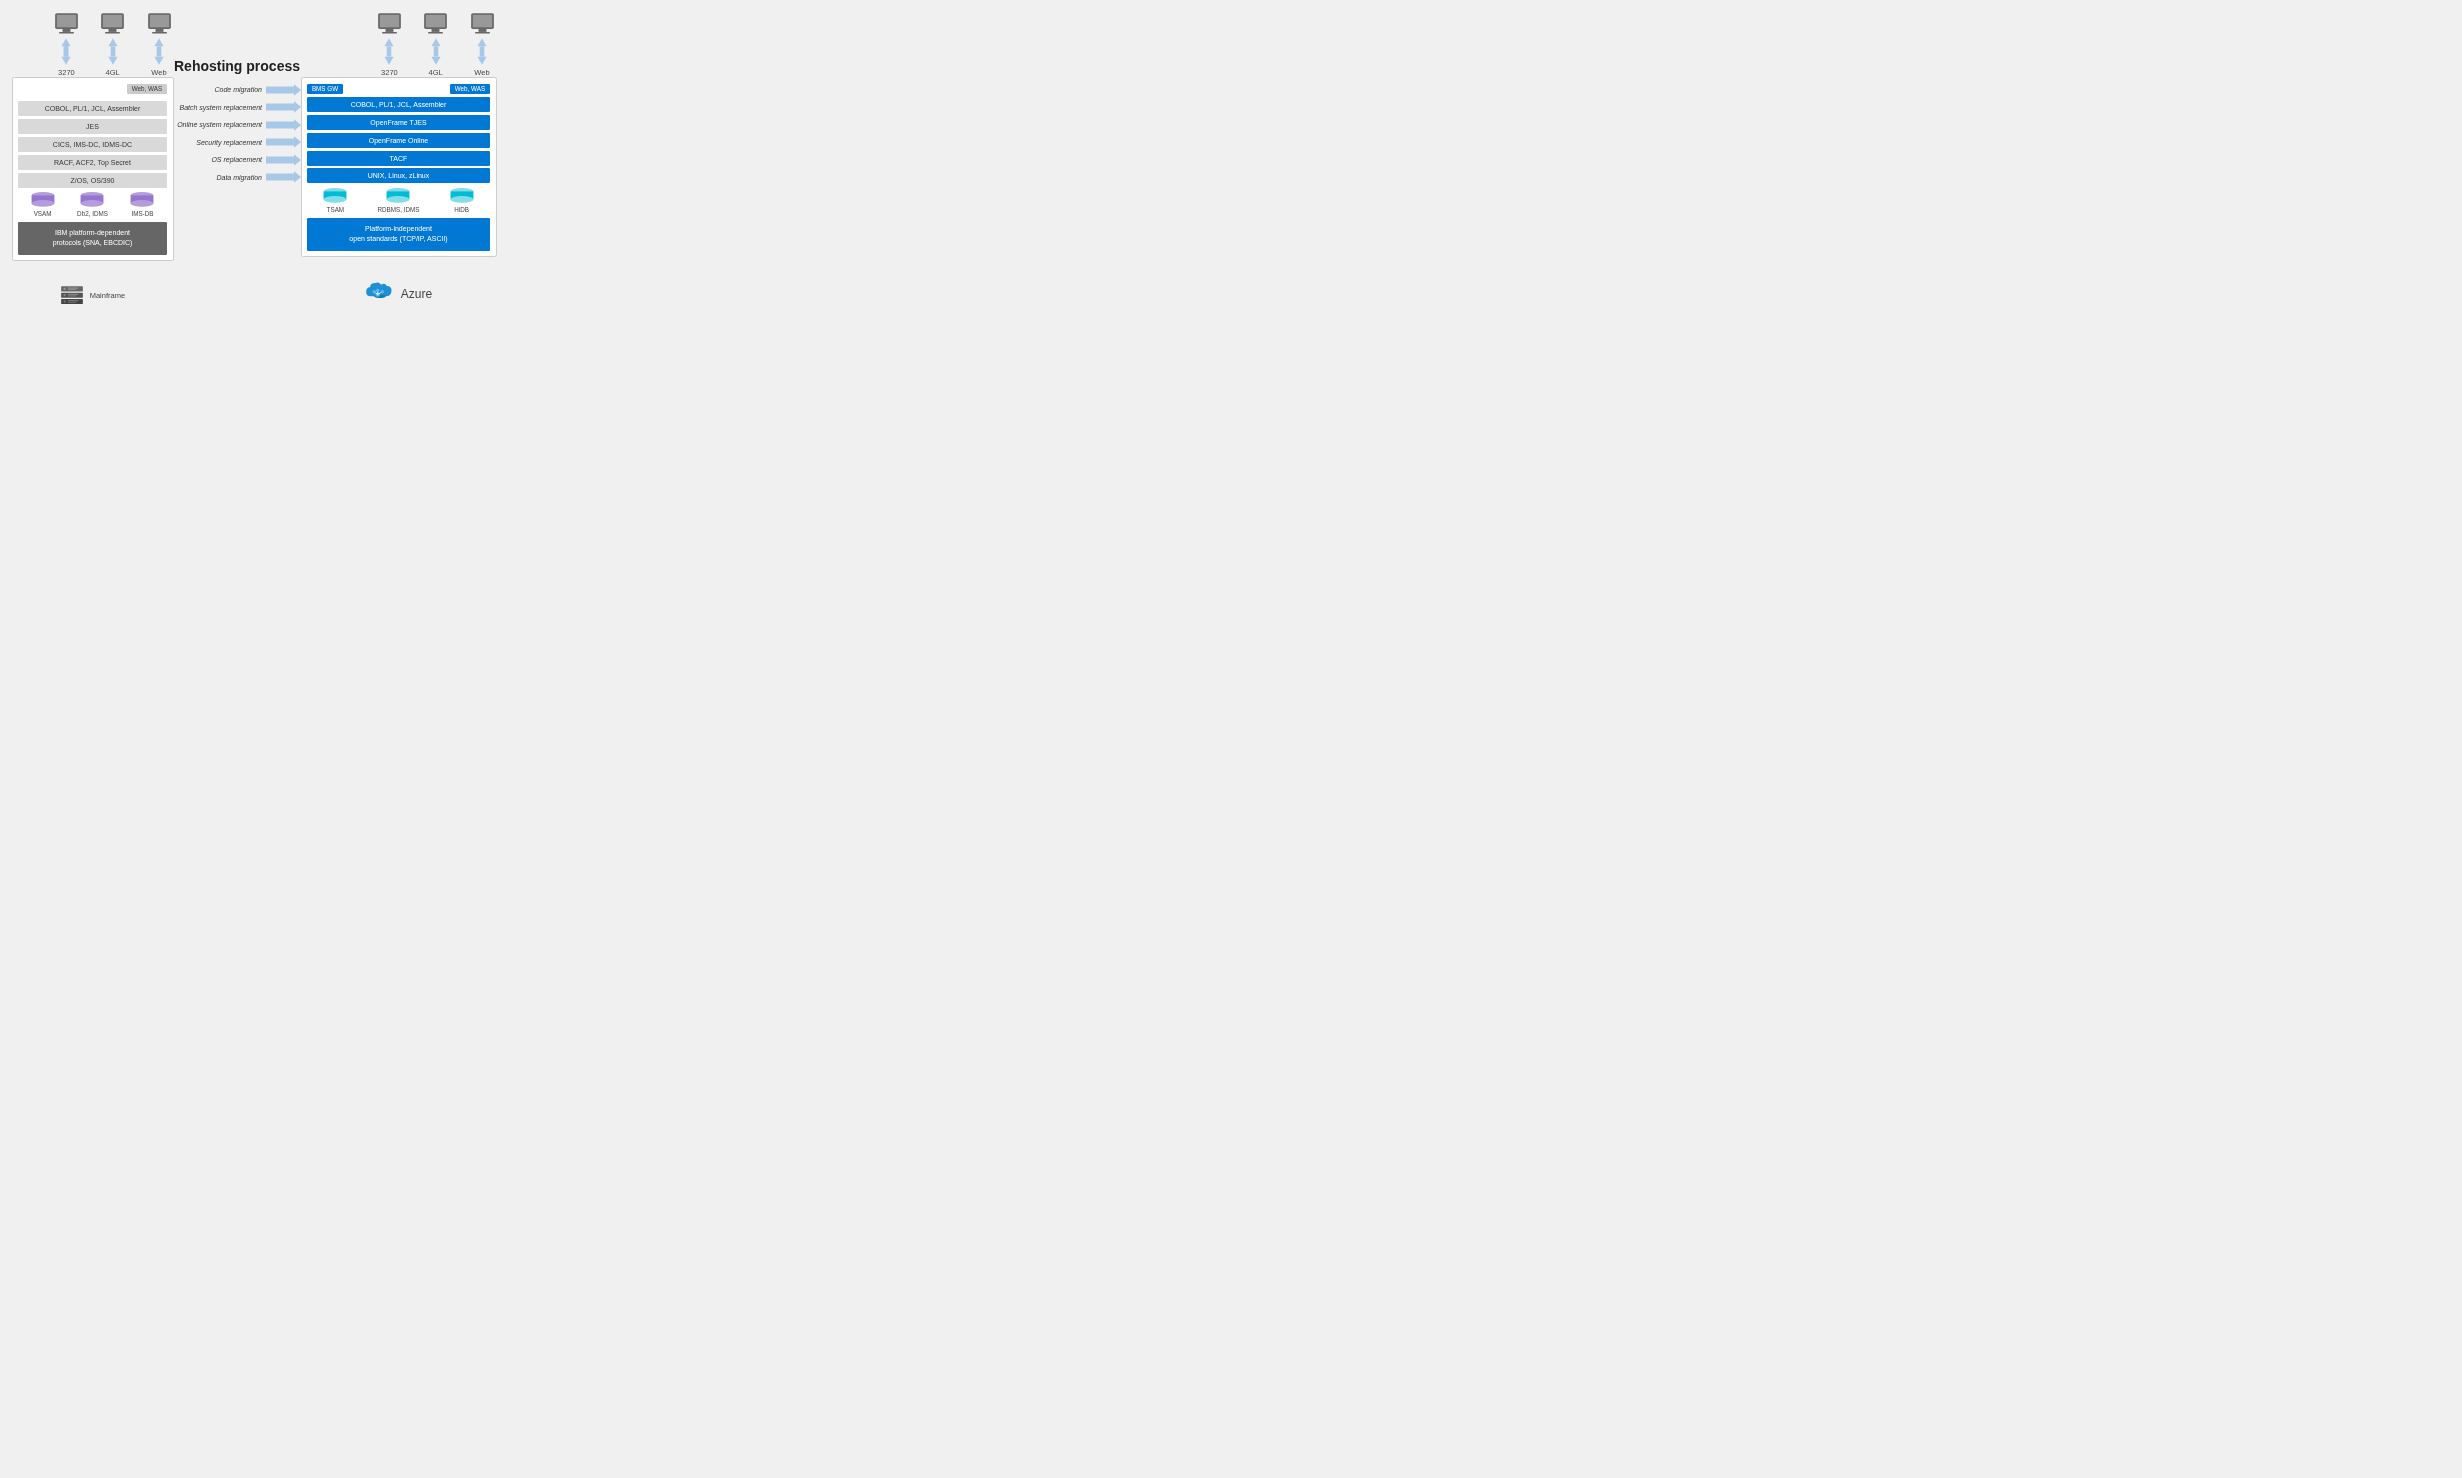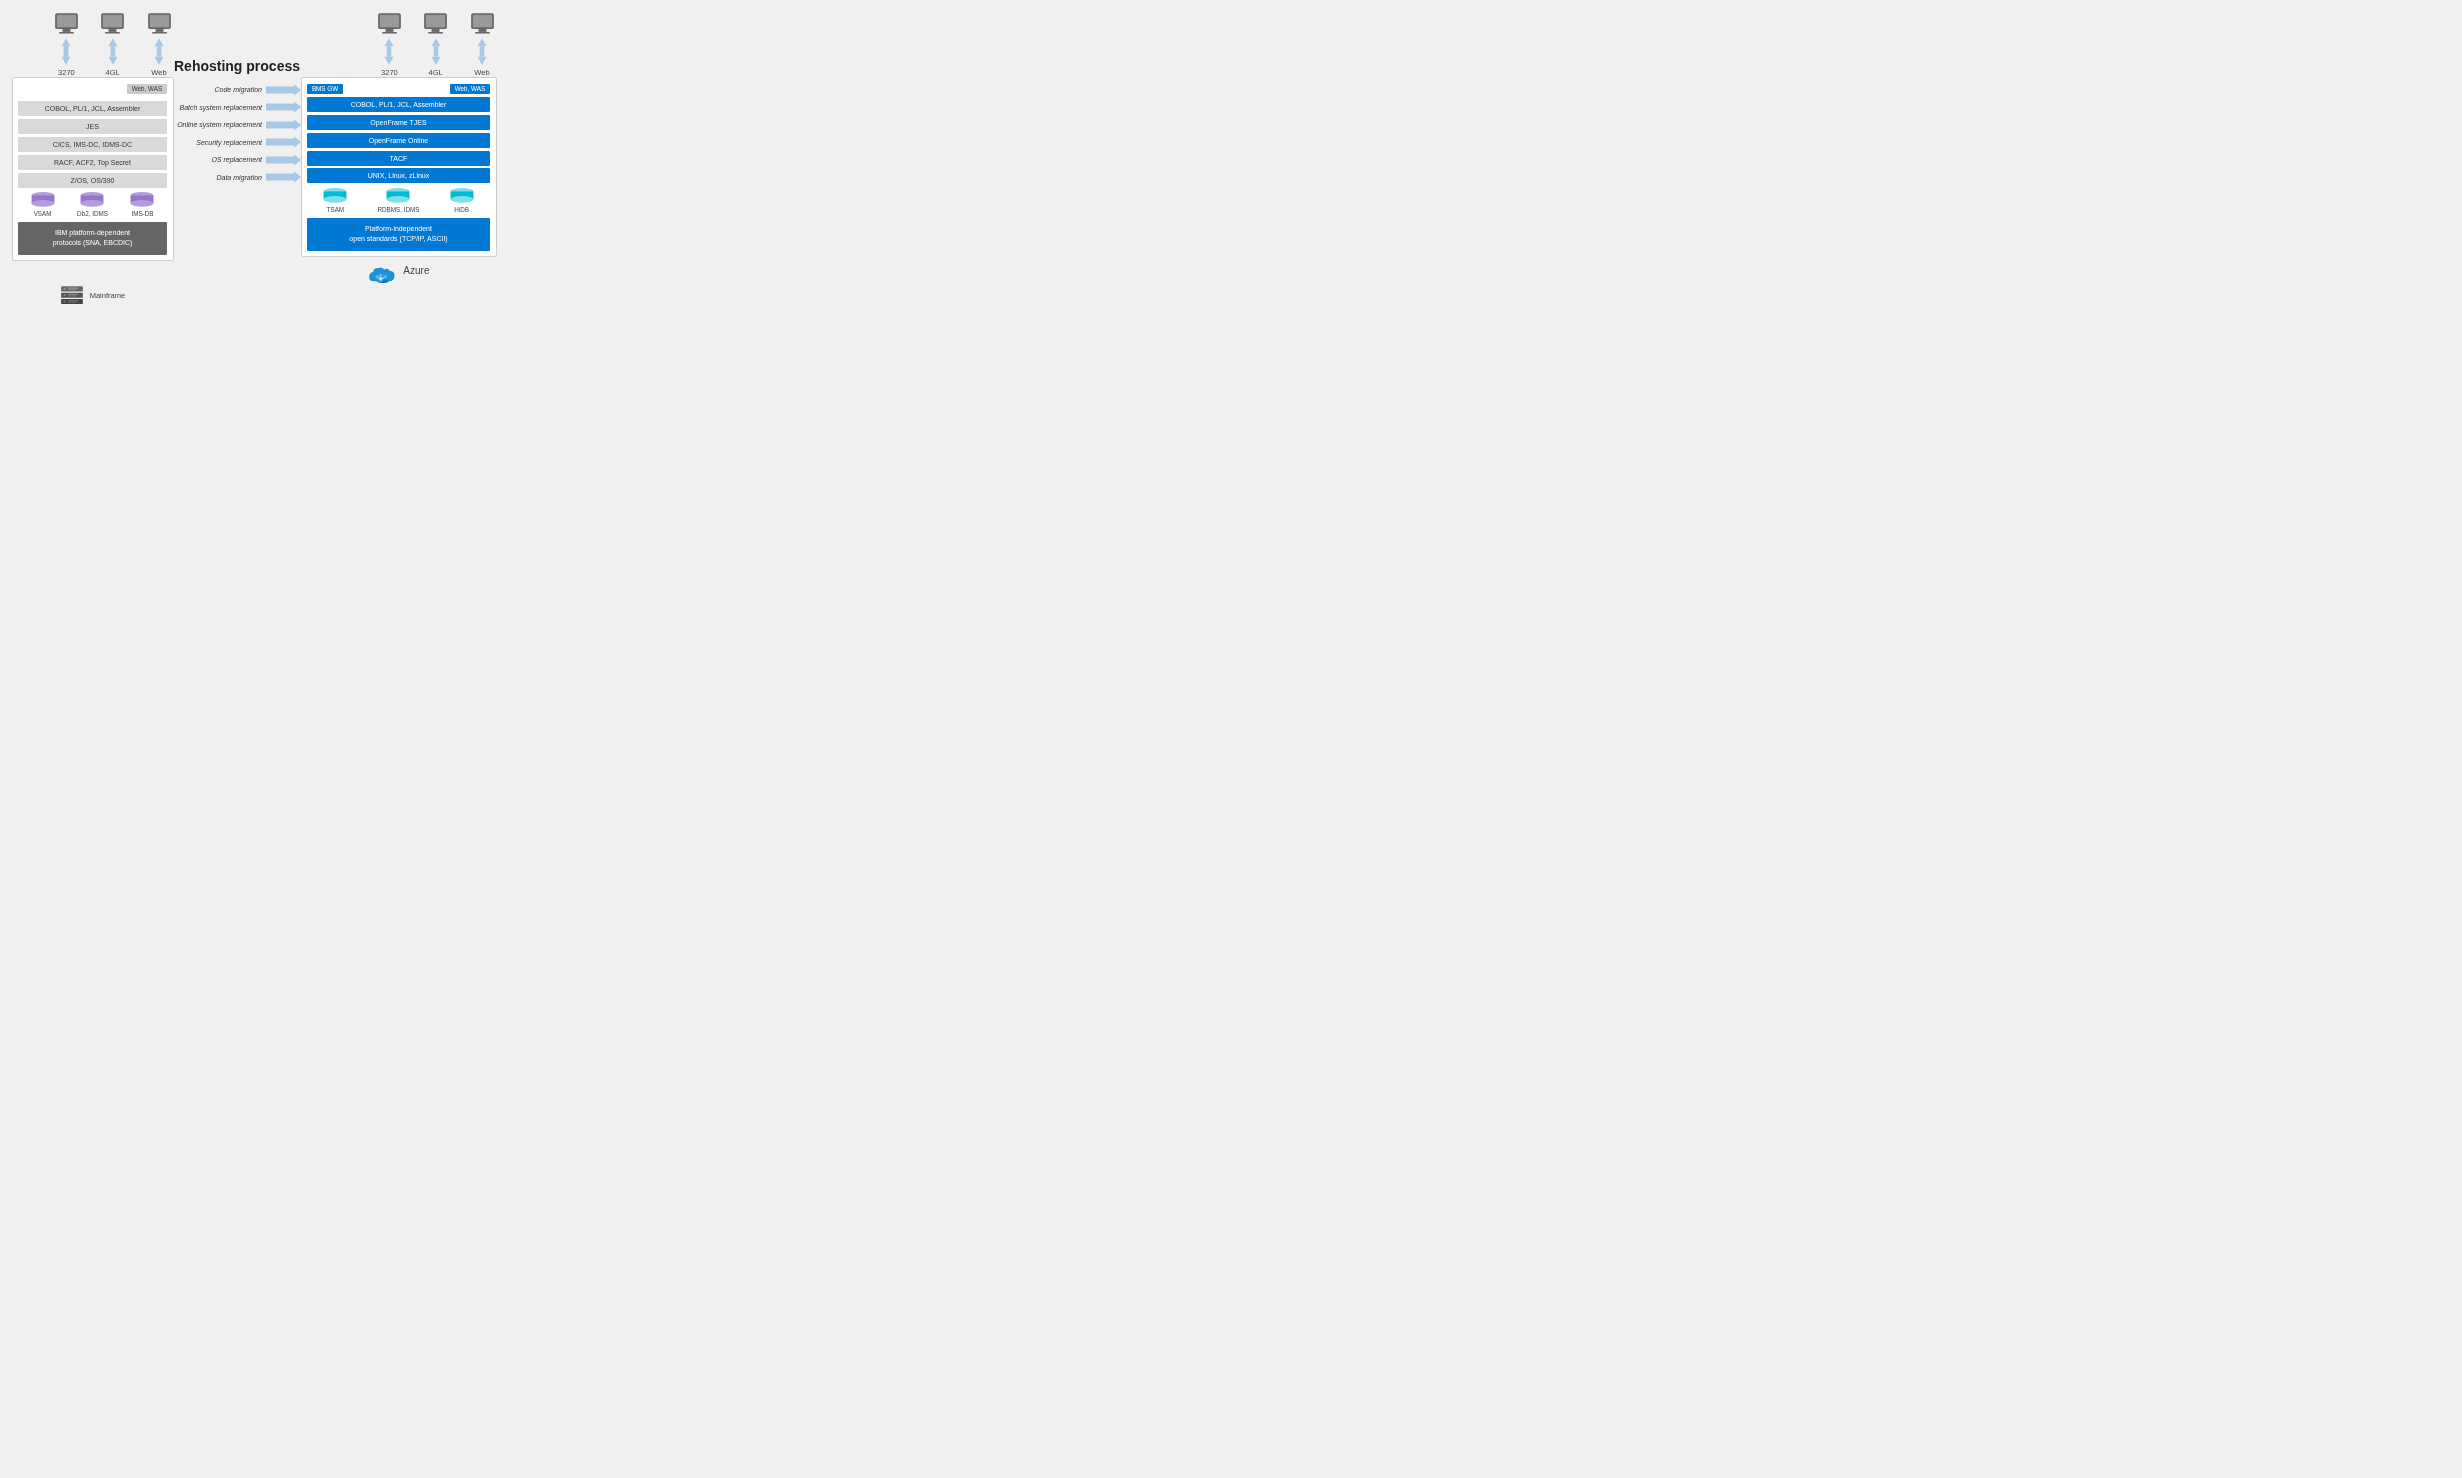--- a/index.html
+++ b/index.html
@@ -183,24 +183,24 @@
       text-align: center;
       border-radius: 1.2px;
       width: 100%;
       margin-top: 2.3px;
       line-height: 1.5;
     }
 
     
     .azure-row {
       display: flex;
-      align-items: flex-start;
+      align-items: flex-end;
       gap: 5.8px;
-      margin-top: 8px;
-      font-size: 10px;
+      margin-top: 23px;
+      font-size: 12px;
       color: #444;
     }
 
     .terminals-with-arrows {
       display: flex;
       justify-content: flex-end;
       gap: 17.3px;
       width: 100%;
     }
     .terminal-col {

